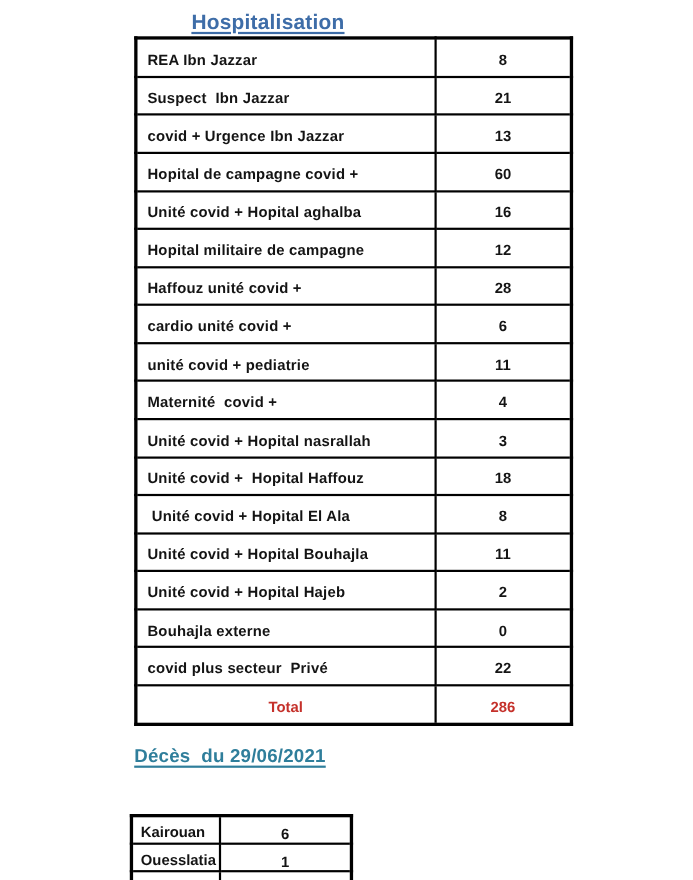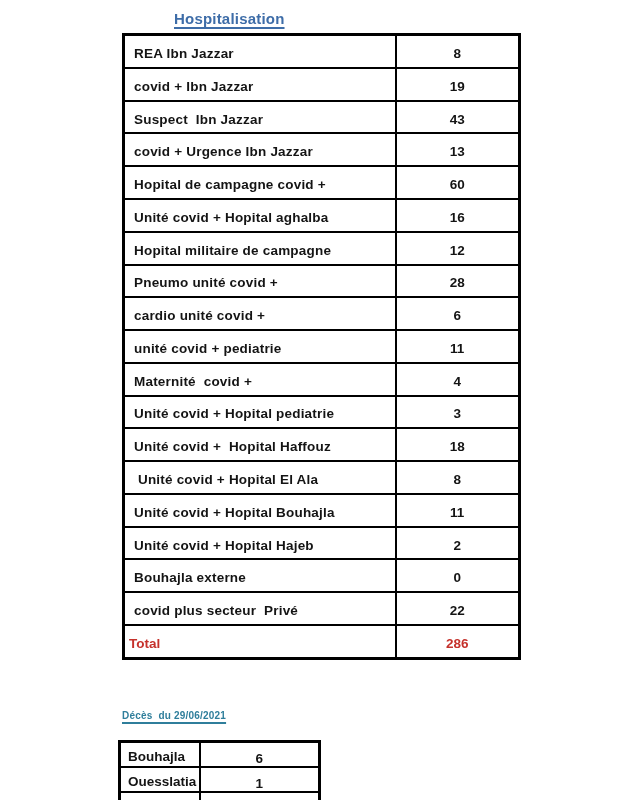--- a/index.html
+++ b/index.html
@@ -17,21 +17,21 @@
   }
   .page {
     position: absolute;
     inset: 0;
     background: #ffffff;
   }
   .hosp-title {
     position: absolute;
     left: 174px;
     top: 10px;
-    font-size: 15px;
+    font-size: 19px;
     font-weight: bold;
     color: var(--title-blue, #3e6da8);
     text-decoration: underline;
     text-decoration-thickness: 2px;
     text-underline-offset: 3px;
     white-space: pre;
     letter-spacing: 0.2px;
   }
   table.doc-table {
     border-collapse: collapse;
@@ -63,29 +63,29 @@
     white-space: pre;
     letter-spacing: 0.2px;
   }
   table.hosp-table td.value-cell {
     text-align: center;
   }
   table.hosp-table tr.total-row td {
     color: var(--total-red, #c5312b);
   }
   table.hosp-table tr.total-row td.total-label-cell {
-    text-align: left;
+    text-align: center;
     white-space: pre;
   }
   
   .deces-title {
     position: absolute;
     left: 122px;
-    top: 710px;
-    font-size: 10px;
+    top: 678px;
+    font-size: 17px;
     font-weight: bold;
     color: var(--deces-teal, #2f7e9b);
     text-decoration: underline;
     text-decoration-thickness: 2px;
     text-underline-offset: 3px;
     white-space: pre;
     letter-spacing: 0.2px;
   }
   table.deces-table {
     left: 118px;
@@ -121,61 +121,57 @@
     <colgroup>
       <col style="width: 272px">
       <col style="width: 124px">
     </colgroup>
     <tbody>
         <tr>
           <td class="label-cell">REA Ibn Jazzar</td>
           <td class="value-cell">8</td>
         </tr>
         <tr>
-          <td class="label-cell">covid + Ibn Jazzar</td>
-          <td class="value-cell">19</td>
-        </tr>
-        <tr>
           <td class="label-cell">Suspect  Ibn Jazzar</td>
-          <td class="value-cell">43</td>
+          <td class="value-cell">21</td>
         </tr>
         <tr>
           <td class="label-cell">covid + Urgence Ibn Jazzar</td>
           <td class="value-cell">13</td>
         </tr>
         <tr>
           <td class="label-cell">Hopital de campagne covid +</td>
           <td class="value-cell">60</td>
         </tr>
         <tr>
           <td class="label-cell">Unité covid + Hopital aghalba</td>
           <td class="value-cell">16</td>
         </tr>
         <tr>
           <td class="label-cell">Hopital militaire de campagne</td>
           <td class="value-cell">12</td>
         </tr>
         <tr>
-          <td class="label-cell">Pneumo unité covid +</td>
+          <td class="label-cell">Haffouz unité covid +</td>
           <td class="value-cell">28</td>
         </tr>
         <tr>
           <td class="label-cell">cardio unité covid +</td>
           <td class="value-cell">6</td>
         </tr>
         <tr>
           <td class="label-cell">unité covid + pediatrie</td>
           <td class="value-cell">11</td>
         </tr>
         <tr>
           <td class="label-cell">Maternité  covid +</td>
           <td class="value-cell">4</td>
         </tr>
         <tr>
-          <td class="label-cell">Unité covid + Hopital pediatrie</td>
+          <td class="label-cell">Unité covid + Hopital nasrallah</td>
           <td class="value-cell">3</td>
         </tr>
         <tr>
           <td class="label-cell">Unité covid +  Hopital Haffouz</td>
           <td class="value-cell">18</td>
         </tr>
         <tr>
           <td class="label-cell"> Unité covid + Hopital El Ala</td>
           <td class="value-cell">8</td>
         </tr>
@@ -206,21 +202,21 @@
 
   <div class="deces-title">Décès  du 29/06/2021</div>
 
   <table class="doc-table deces-table">
     <colgroup>
       <col style="width: 80px">
       <col style="width: 120px">
     </colgroup>
     <tbody>
         <tr>
-          <td class="label-cell">Bouhajla</td>
+          <td class="label-cell">Kairouan</td>
           <td class="value-cell">6</td>
         </tr>
         <tr>
           <td class="label-cell">Ouesslatia</td>
           <td class="value-cell">1</td>
         </tr>
         <tr>
           <td class="label-cell">chebika</td>
           <td class="value-cell">2</td>
         </tr>

